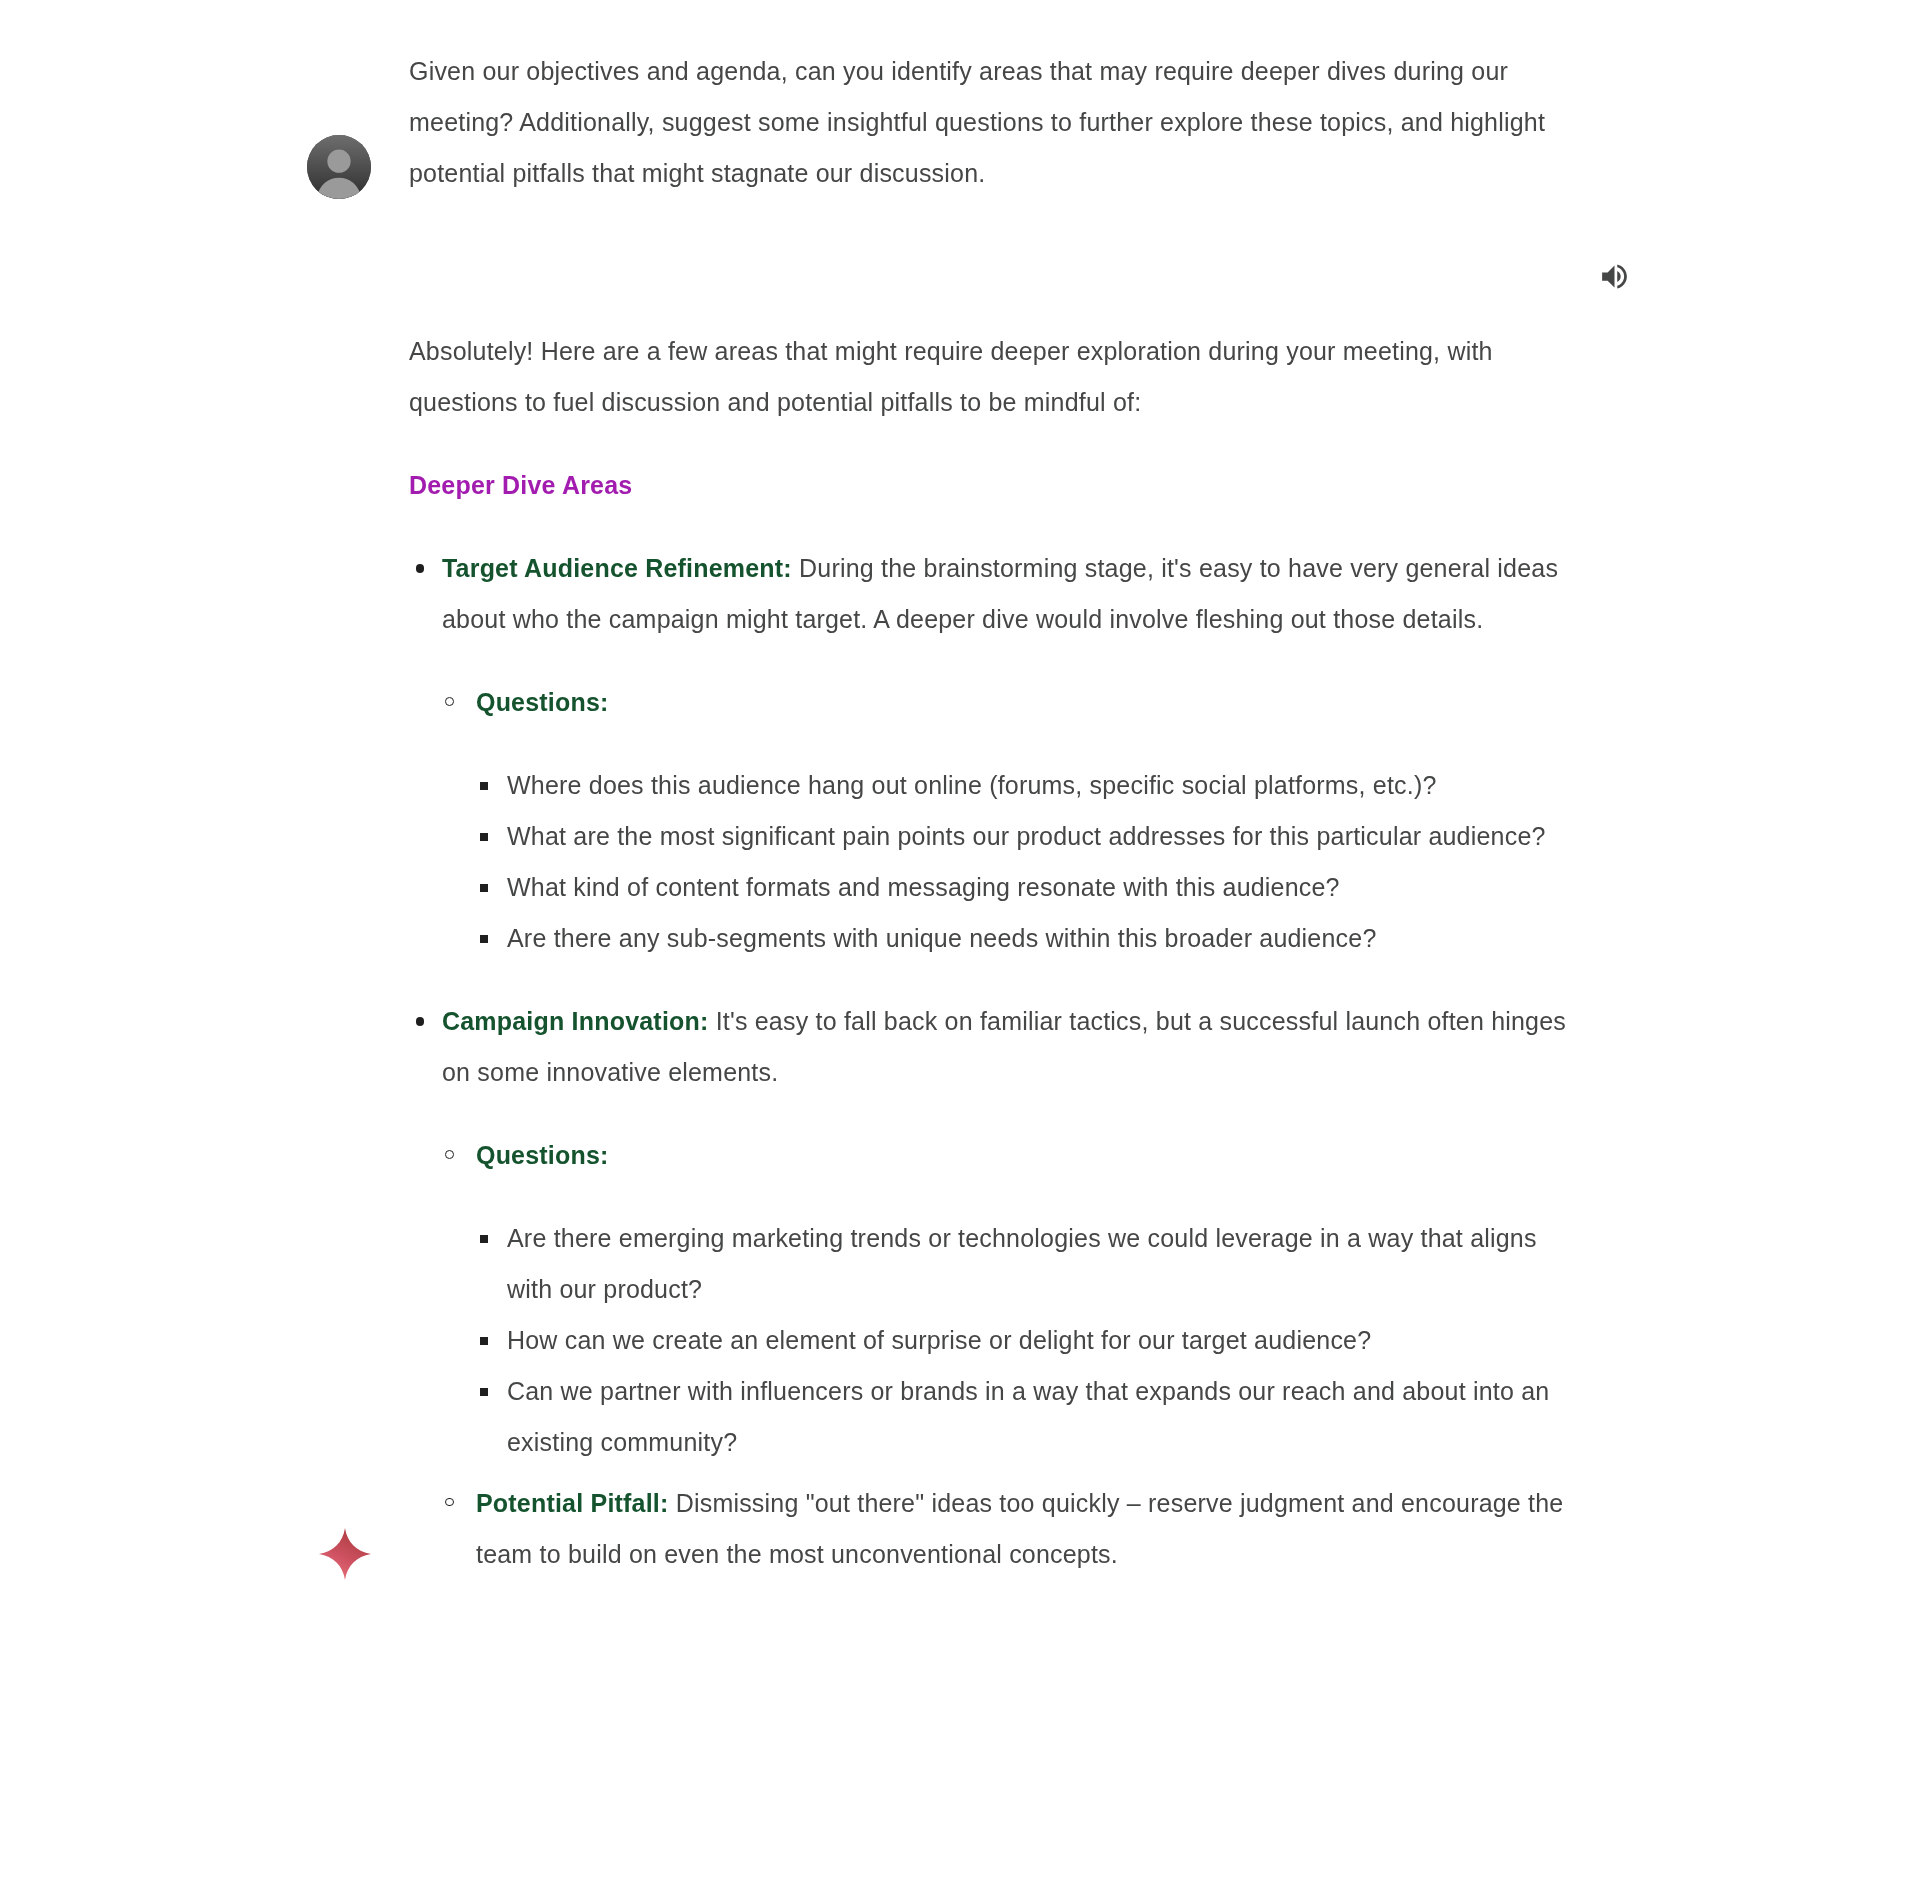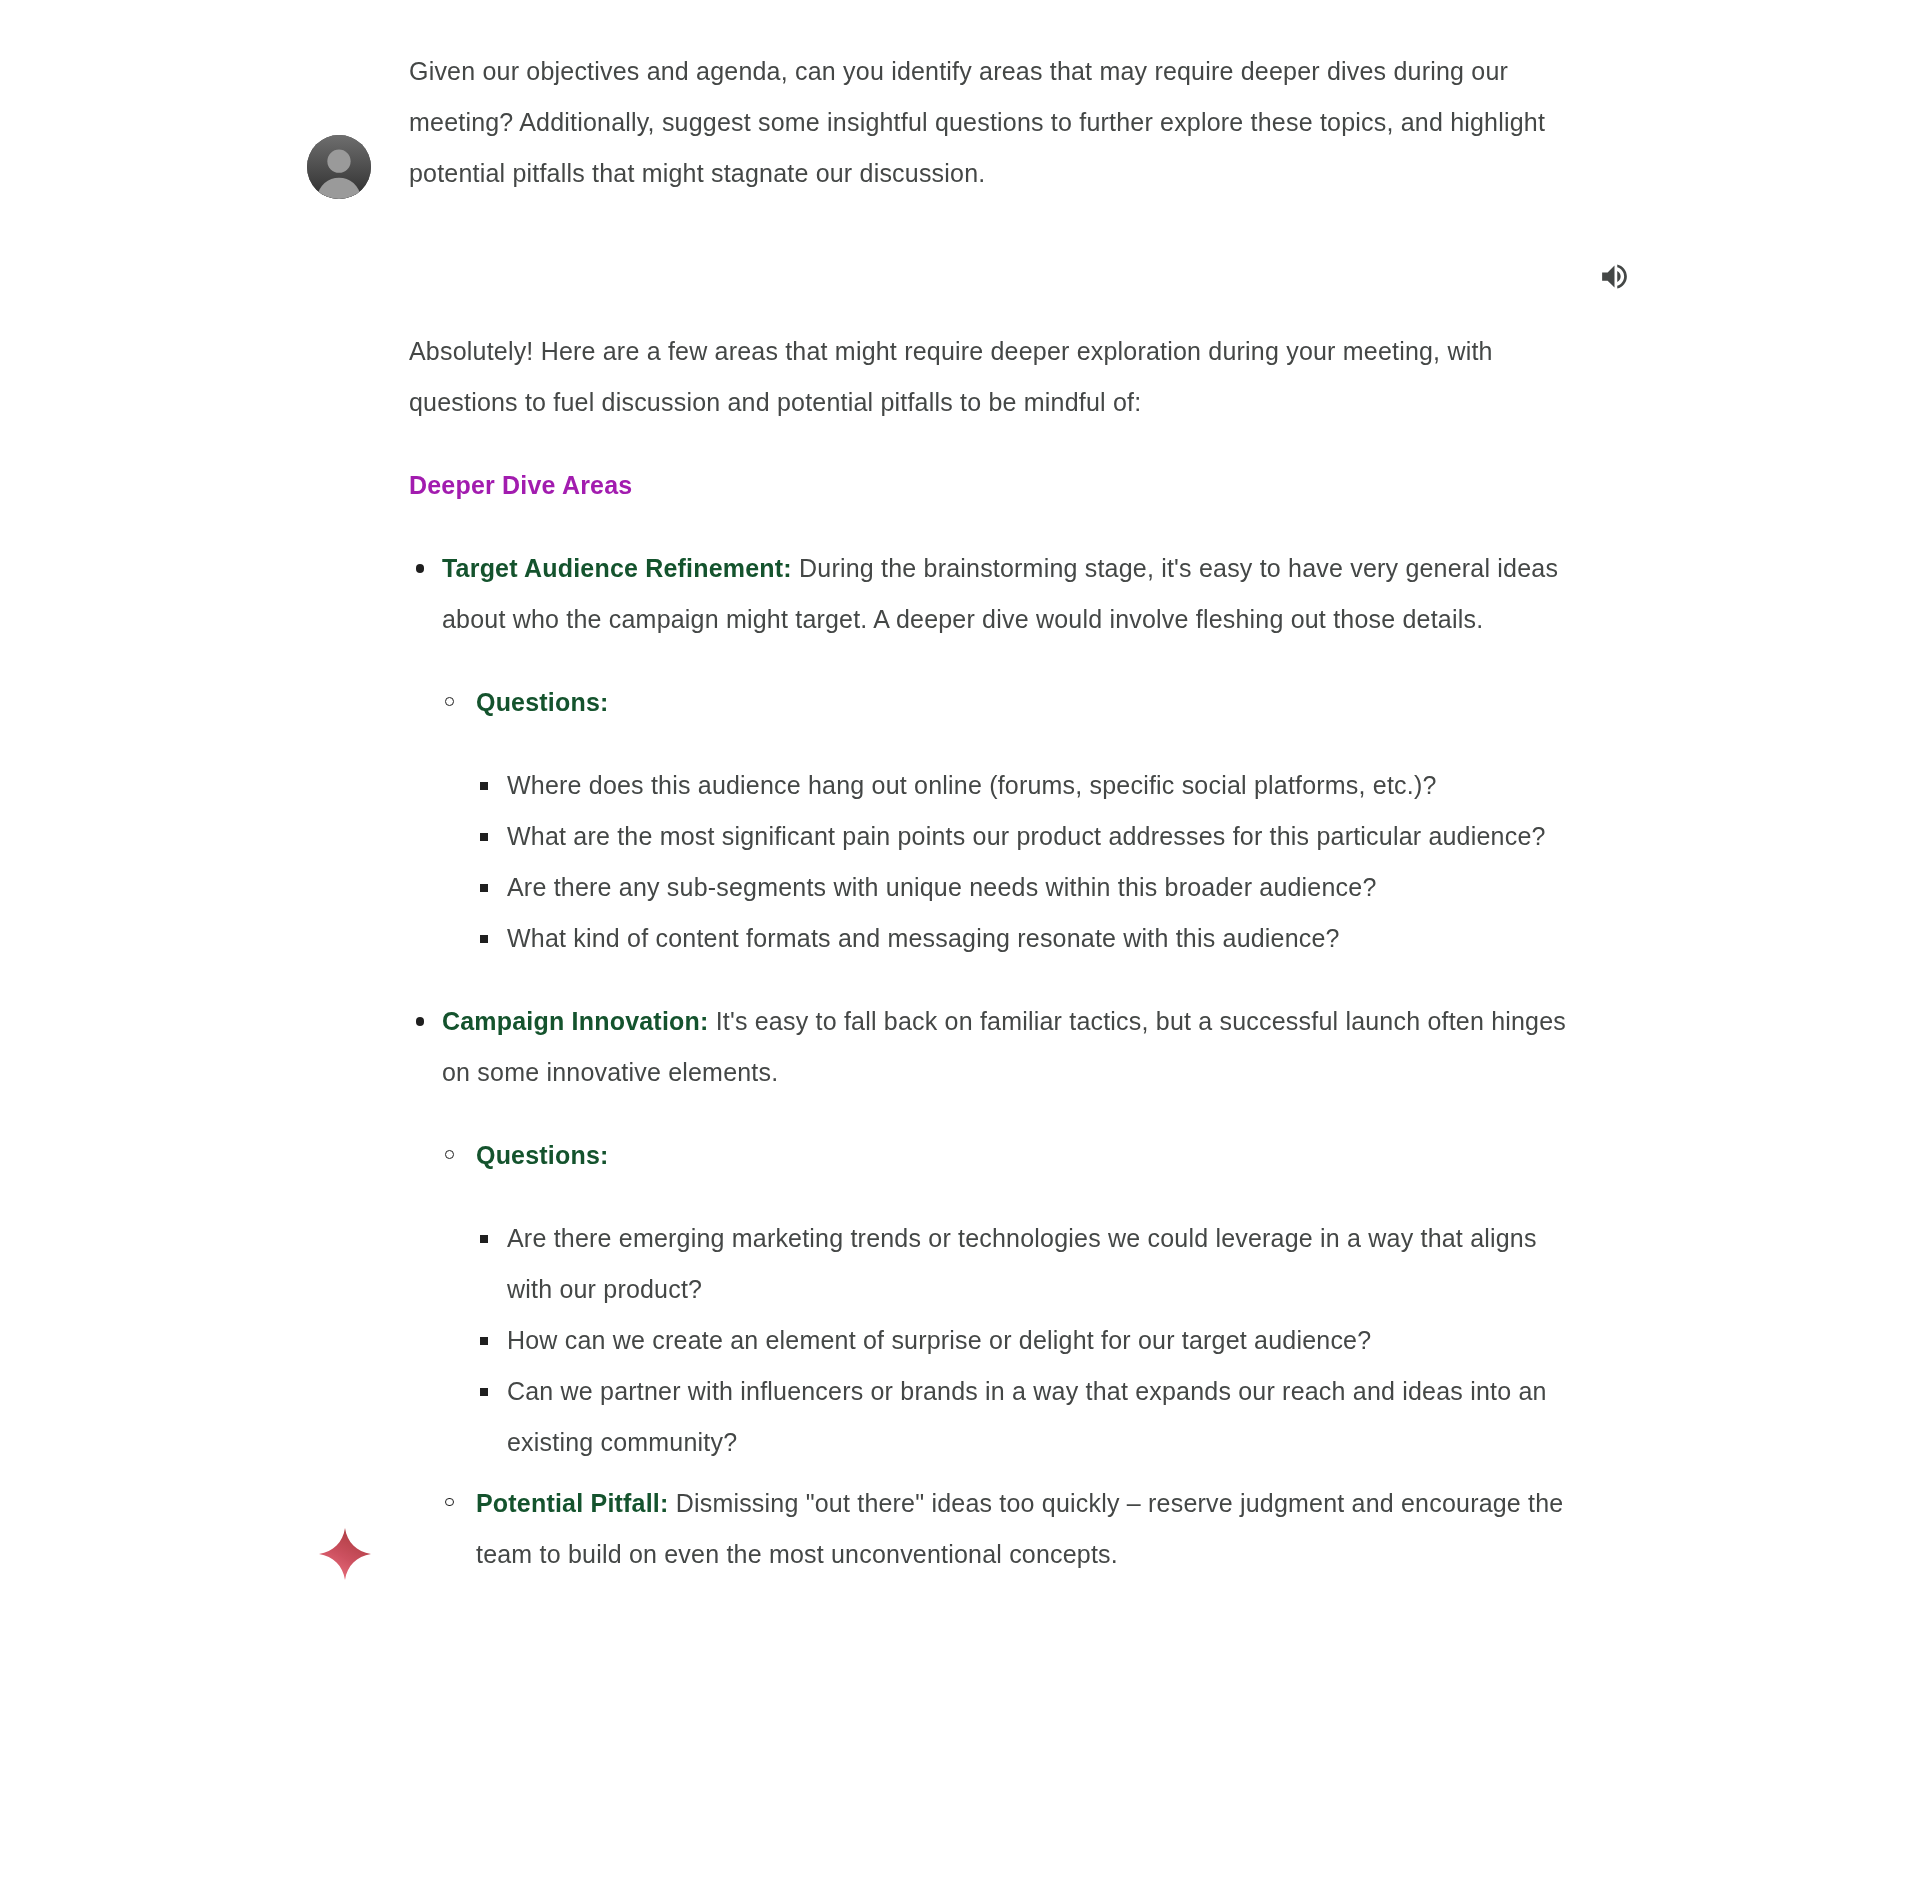--- a/index.html
+++ b/index.html
@@ -154,36 +154,36 @@
       <ul>
 
         <li class="l1">
           <p class="para"><span class="b">Target Audience Refinement:</span> <span>During the brainstorming stage, it's easy to have very general ideas about who the campaign might target. A deeper dive would involve fleshing out those details.</span></p>
           <ul>
             <li class="l2">
               <span class="b">Questions:</span>
               <ul class="list-l3">
                 <li class="l3">Where does this audience hang out online (forums, specific social platforms, etc.)?</li>
                 <li class="l3">What are the most significant pain points our product addresses for this particular audience?</li>
+                <li class="l3">What kind of content formats and messaging resonate with this audience?</li>
                 <li class="l3">Are there any sub-segments with unique needs within this broader audience?</li>
-                <li class="l3">What kind of content formats and messaging resonate with this audience?</li>
               </ul>
             </li>
           </ul>
         </li>
 
         <li class="l1">
           <p class="para"><span class="b">Campaign Innovation:</span>&nbsp;<span>It's easy to fall back on familiar tactics, but a successful launch often hinges on some innovative elements.</span></p>
           <ul>
             <li class="l2">
               <span class="b">Questions:</span>
               <ul class="list-l3">
                 <li class="l3">Are there emerging marketing trends or technologies we could leverage in a way that aligns with our product?</li>
                 <li class="l3">How can we create an element of surprise or delight for our target audience?</li>
-                <li class="l3">Can we partner with influencers or brands in a way that expands our reach and ideas into an existing community?</li>
+                <li class="l3">Can we partner with influencers or brands in a way that expands our reach and about into an existing community?</li>
               </ul>
             </li>
             <li class="l2 pitfall">
               <span class="b">Potential Pitfall:</span> <span>Dismissing "out there" ideas too quickly – reserve judgment and encourage the team to build on even the most unconventional concepts.</span>
             </li>
           </ul>
         </li>
 
       </ul>
     </div>

